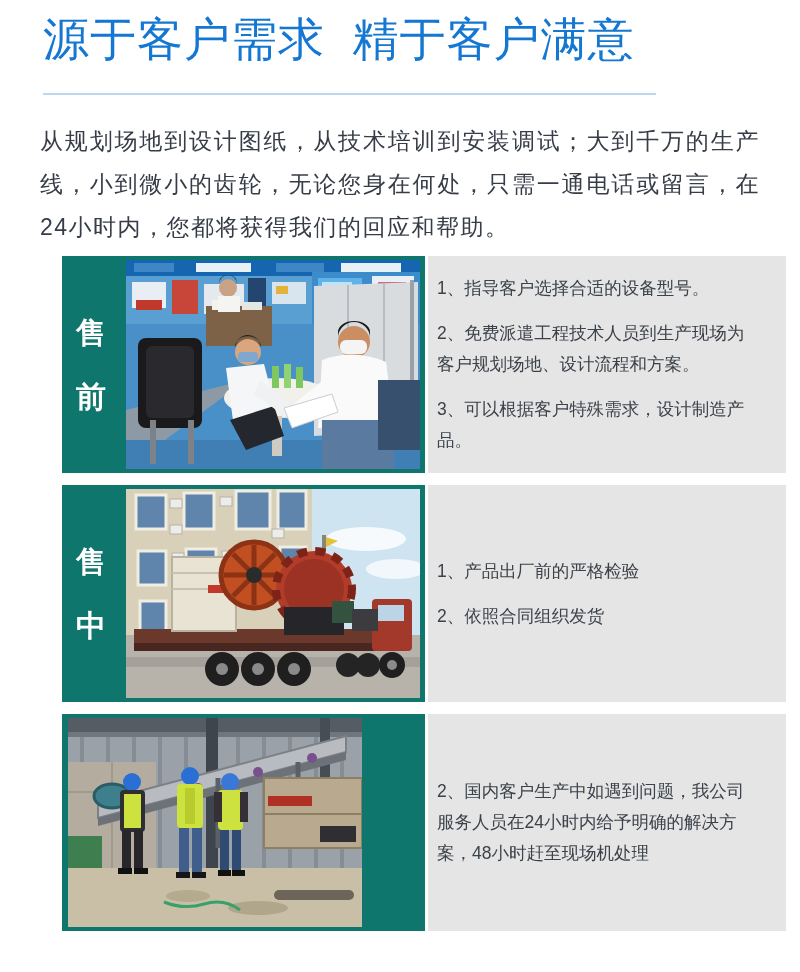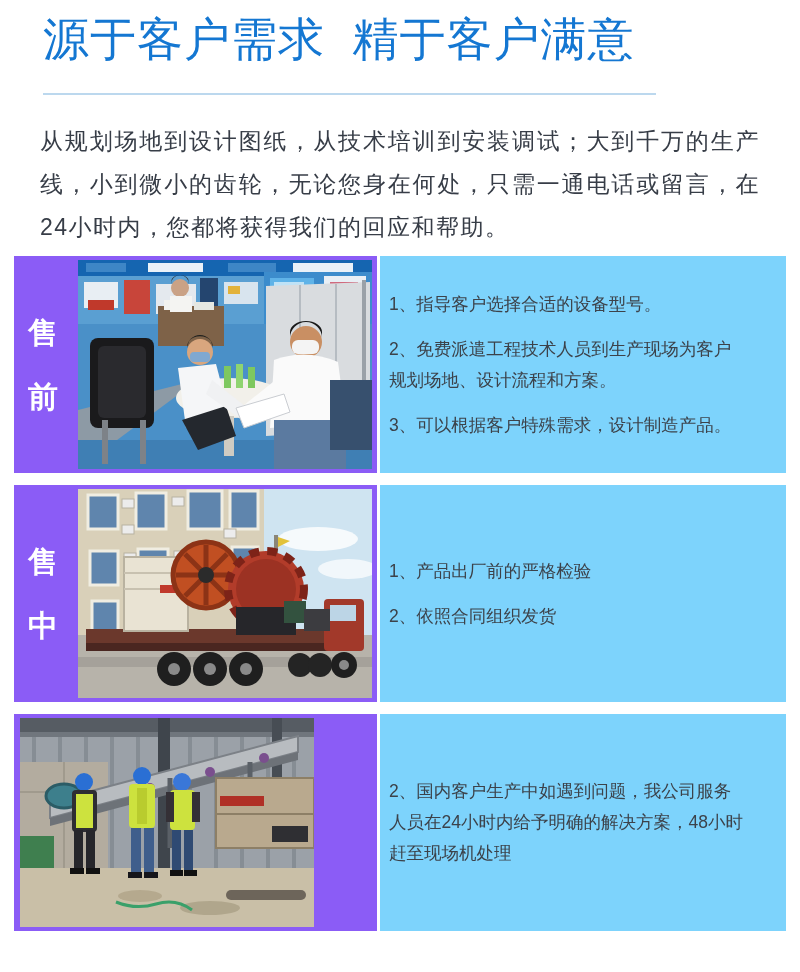--- a/index.html
+++ b/index.html
@@ -24,37 +24,37 @@
     font-size:23px; line-height:43px; letter-spacing:1.5px;
     color:#373d47; text-align:justify;
   }
 
   .cards { margin-top:7px; }
   .card {
     display:flex; height:217px;
     margin:0 14px 12px 14px;
   }
   .media {
-    display:flex; background:#8b5cf6; flex:0 0 363px;
+    display:flex; background:#0f766e; flex:0 0 363px;margin-left:48px;
   }
   .stage-label {
     width:58px; display:flex; align-items:center; justify-content:center;
     color:#ffffff;
   }
   .stage-label span {
     display:block; width:34px; text-align:center;
     font-size:30px; line-height:64px; font-weight:600;
     word-break:break-all;
   }
   .photo {
     width:294px; height:209px; margin:4px 5px 4px 6px;
     display:block; background:#9bb7c9;
   }
   .panel {
-    flex:1; margin-left:3px; background:#7dd3fc;
+    flex:1; margin-left:3px; background:#e5e5e5;
     padding:10px 38px 10px 9px;
     display:flex; flex-direction:column; justify-content:center;
     color:#3c424a; font-size:17.5px; line-height:31px;
   }
   .panel p { margin:7px 0; }
 </style>
 </head>
 <body>
 
 <div class="page">

